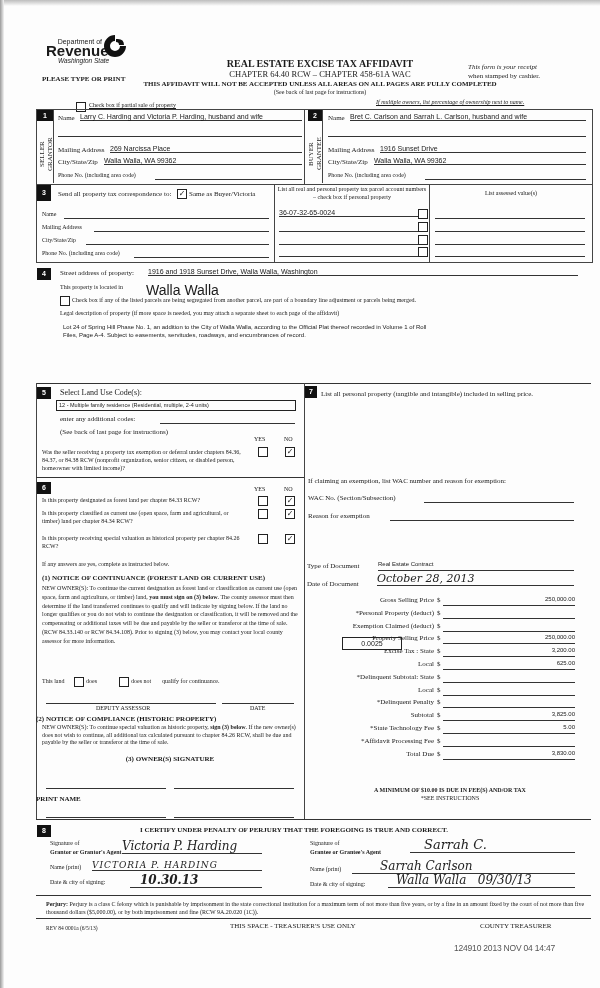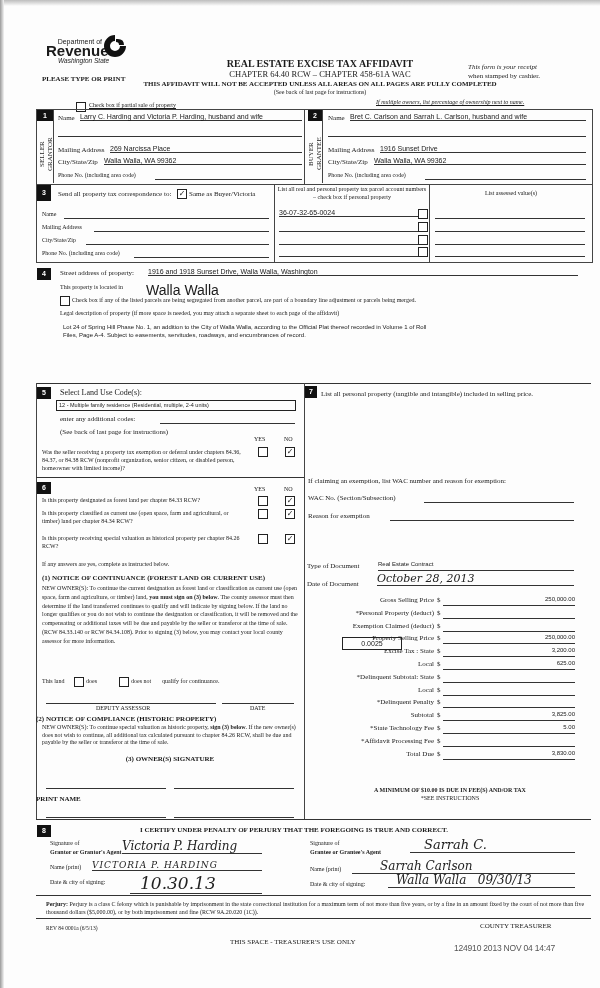--- a/index.html
+++ b/index.html
@@ -240,30 +240,30 @@
 <div class="abs t6" style="left:305px;top:795px;width:290px;text-align:center;">*SEE INSTRUCTIONS</div>
 
 <div class="num" style="left:37px;top:825px;width:14px;height:12px;line-height:12px;">8</div>
 <div class="abs b t7" style="left:140px;top:826px;width:460px;">I CERTIFY UNDER PENALTY OF PERJURY THAT THE FOREGOING IS TRUE AND CORRECT.</div>
 <div class="abs t6" style="left:50px;top:840px;">Signature of</div>
 <div class="abs b t6" style="left:50px;top:849px;">Grantor or Grantor's Agent</div>
 <div class="abs hand fld" style="left:122px;top:839px;width:140px;font-size:12px;">Victoria P. Harding</div>
 <div class="abs t6" style="left:50px;top:864px;">Name (print)</div>
 <div class="abs hand fld" style="left:92px;top:860px;width:170px;font-size:9px;letter-spacing:1px;">VICTORIA P. HARDING</div>
 <div class="abs t6" style="left:50px;top:879px;">Date &amp; city of signing:</div>
-<div class="abs hand fld" style="left:130px;top:873px;width:132px;font-size:17px;padding-left:10px;box-sizing:border-box;">10.30.13</div>
+<div class="abs hand fld" style="left:130px;top:873px;width:132px;font-size:12px;padding-left:10px;box-sizing:border-box;font-weight:bold;">10.30.13</div>
 
 <div class="abs t6" style="left:310px;top:840px;">Signature of</div>
 <div class="abs b t6" style="left:310px;top:849px;">Grantee or Grantee's Agent</div>
 <div class="abs hand fld" style="left:410px;top:837px;width:165px;font-size:13px;padding-left:14px;box-sizing:border-box;">Sarrah C.</div>
 <div class="abs t6" style="left:310px;top:866px;">Name (print)</div>
 <div class="abs hand fld" style="left:352px;top:859px;width:223px;font-size:12px;padding-left:28px;box-sizing:border-box;">Sarrah Carlson</div>
 <div class="abs t6" style="left:310px;top:881px;">Date &amp; city of signing:</div>
 <div class="abs hand fld" style="left:388px;top:873px;width:187px;font-size:12px;white-space:pre;padding-left:8px;box-sizing:border-box;">Walla Walla   09/30/13</div>
 
 <div class="line" style="left:36px;top:895px;width:555px;border-top-width:1.5px;"></div>
 
 <div class="abs" style="left:46px;top:900px;width:545px;font-size:6px;line-height:8px;"><b>Perjury:</b> <span>Perjury is a class C felony which is punishable by imprisonment in the state correctional institution for a maximum term of not more than five years, or by a fine in an amount fixed by the court of not more than five thousand dollars ($5,000.00), or by both imprisonment and fine (RCW 9A.20.020 (1C)).</span></div>
 <div class="line" style="left:36px;top:918px;width:555px;"></div>
 <div class="abs" style="left:46px;top:925px;font-size:5.5px;">REV 84 0001a (6/5/13)</div>
-<div class="abs t7" style="left:230px;top:922px;margin-top:16px;">THIS SPACE - TREASURER'S USE ONLY</div>
+<div class="abs t7" style="left:230px;top:922px;">THIS SPACE - TREASURER'S USE ONLY</div>
 <div class="abs t7" style="left:480px;top:922px;">COUNTY TREASURER</div>
 <div class="abs sans" style="left:454px;top:943px;font-size:8.5px;color:#555;letter-spacing:-0.2px;">124910 2013 NOV 04 14:47</div>
 
 </body></html>

